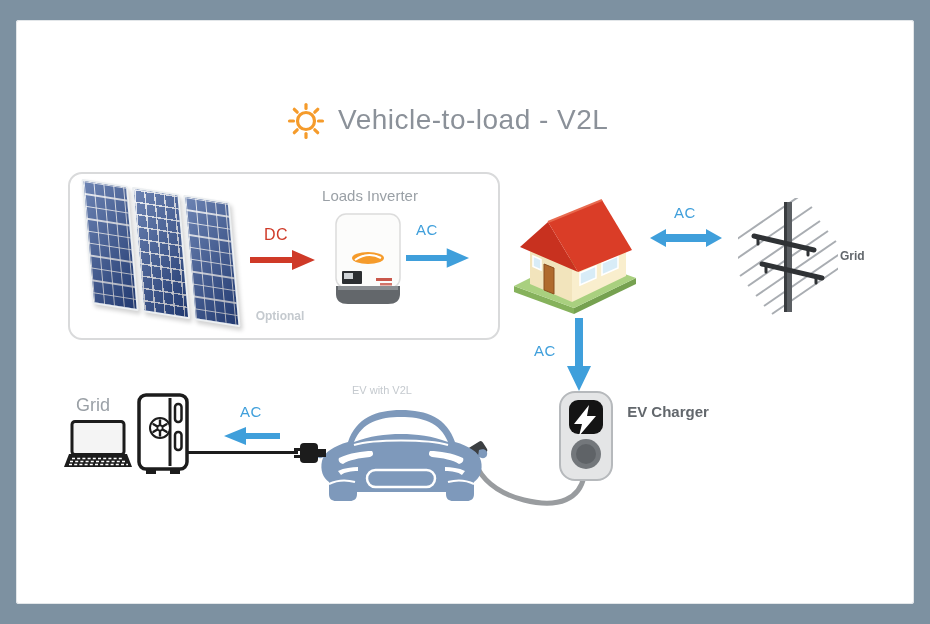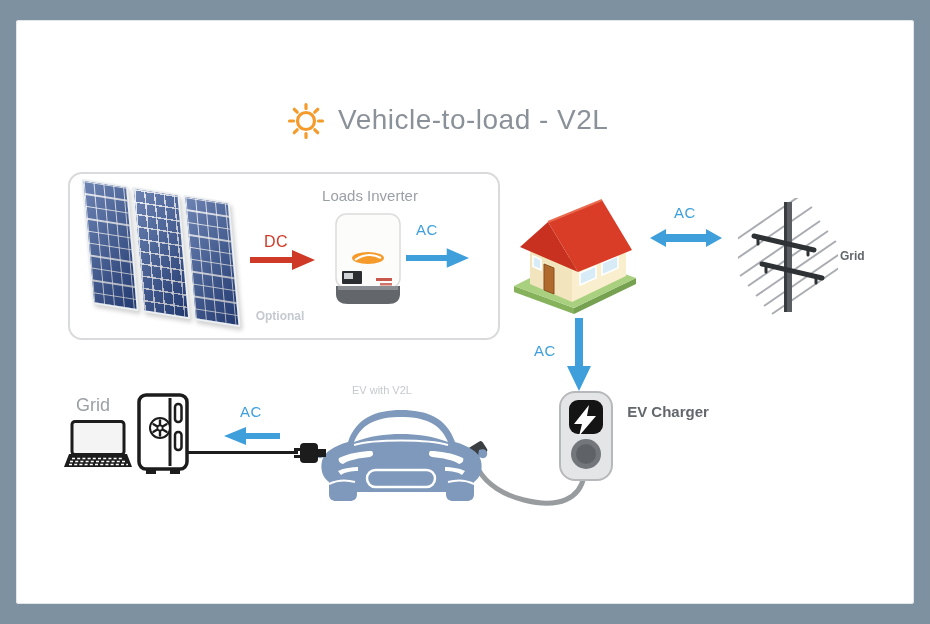--- a/index.html
+++ b/index.html
@@ -82,21 +82,21 @@
     <path d="M6,78 L70,78 L70,86 Q70,96 58,96 L18,96 Q6,96 6,86 Z" fill="#63676b"></path>
     <rect x="8" y="78" width="60" height="4" fill="#8a8e92"></rect>
     <ellipse cx="38" cy="50" rx="16" ry="6" style="fill:var(--sun-orange)"></ellipse>
     <path d="M25,52 Q38,43 51,50" stroke="#fff" stroke-width="2" fill="none"></path>
     <rect x="12" y="63" width="20" height="13" rx="1" fill="#2b2e31"></rect>
     <rect x="14" y="65" width="9" height="6" fill="#cfd3d6"></rect>
     <rect x="46" y="70" width="16" height="3" fill="#c0392b" opacity="0.85"></rect>
     <rect x="50" y="75" width="12" height="2.5" fill="#c0392b" opacity="0.7"></rect>
   </svg>
 
-  <div class="lbl flow dc" style="left:264px;top:226px;margin-top:7px;">DC</div>
+  <div class="lbl flow dc" style="left:264px;top:226px;">DC</div>
   <svg class="abs" style="left:250px;top:249px;" width="66" height="22" viewBox="0 0 66 22">
     <polygon points="0,8 42,8 42,1 65,11 42,21 42,14 0,14" style="fill:var(--dc-red)"></polygon>
   </svg>
 
   <div class="lbl flow" style="left:416px;top:221px;">AC</div>
   <svg class="abs" style="left:406px;top:247px;" width="64" height="22" viewBox="0 0 66 22">
     <polygon points="0,8 42,8 42,1 65,11 42,21 42,14 0,14" style="fill:var(--ac-blue)"></polygon>
   </svg>
 
   <svg class="abs" style="left:508px;top:194px;" width="132" height="122" viewBox="0 0 132 122">

